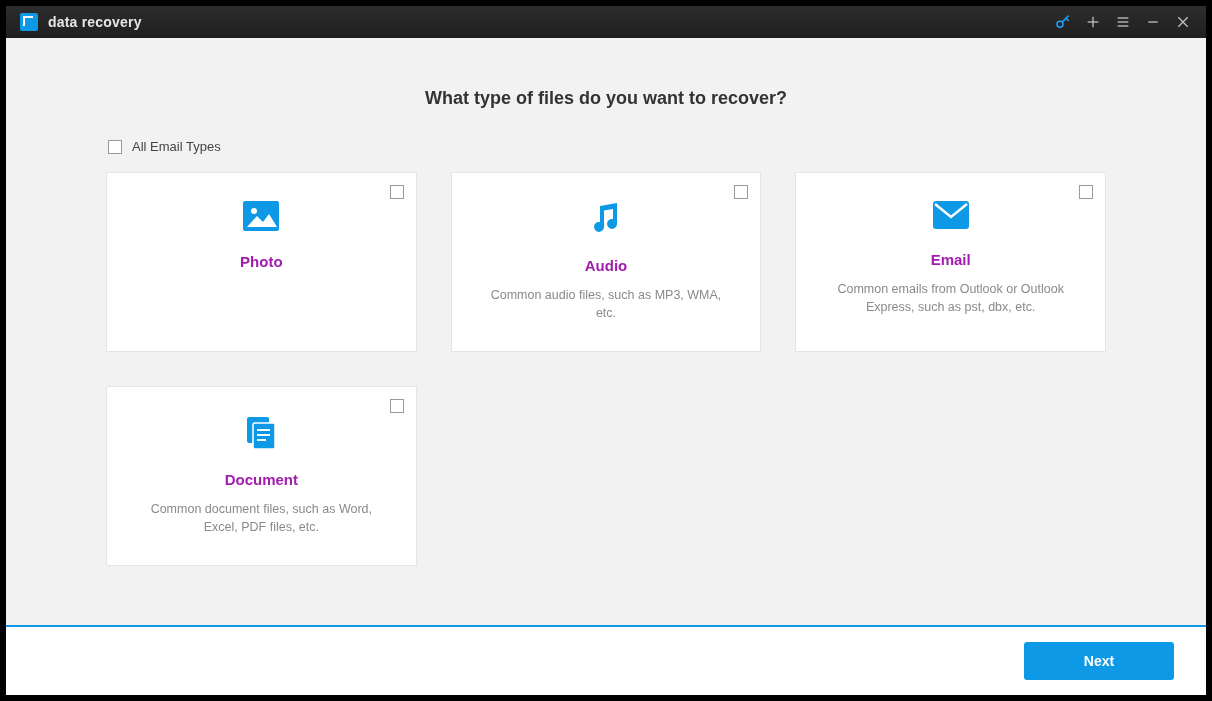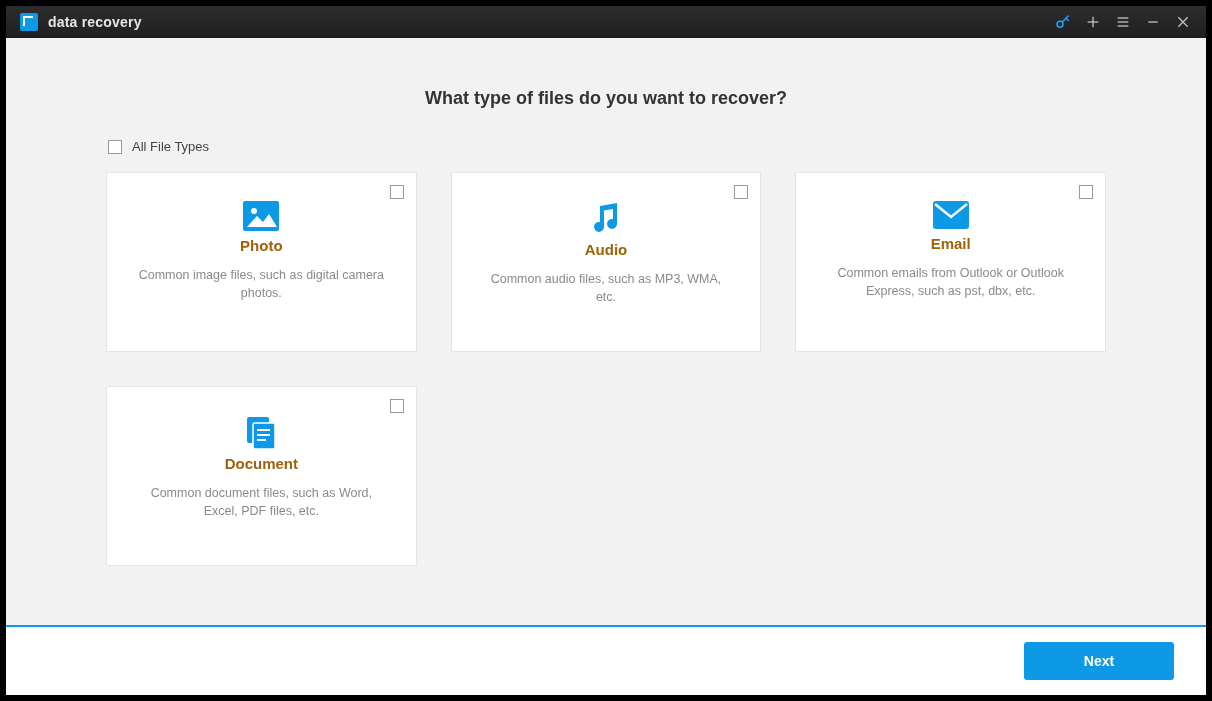--- a/index.html
+++ b/index.html
@@ -80,21 +80,21 @@
     border:1px solid #e5e5e5;
     height: 180px;
     position:relative;
     display:flex; flex-direction:column; align-items:center;
     padding: 24px 30px 0 30px;
     text-align:center;
     cursor:pointer;
   }
   .card .chk { position:absolute; top:12px; right:12px; }
   .card-icon { margin-top: 4px; color:#0d99e6; }
-  .card-title { margin-top: 2px; font-size:15px; font-weight:700; color:#a16207; }
+  .card-title { margin-top: 18px; font-size:15px; font-weight:700; color:#a21caf; }
   .card-desc { margin-top:12px; font-size:12.5px; color:#8a8a8a; line-height:1.45; }
 
   
   .footer {
     height: 70px;
     border-top: 2px solid #0d99e6;
     background:#fff;
     display:flex; align-items:center; justify-content:flex-end;
     padding: 8px 32px;
   }
@@ -148,36 +148,35 @@
             <line x1="19" y1="5" x2="5" y2="19"></line>
           </svg>
       </div>
     </div>
 
     <div class="content">
       <div class="heading">What type of files do you want to recover?</div>
 
       <div class="allrow">
         <div class="chk"></div>
-        <span>All File Types</span>
+        <span>All Email Types</span>
       </div>
 
       <div class="cards">
 
         <div class="card">
           <div class="chk"></div>
           <div class="card-icon">
             <svg width="36" height="30" viewBox="0 0 36 30">
                 <rect x="0" y="0" width="36" height="30" rx="2" fill="#0d99e6"></rect>
                 <circle cx="11" cy="10" r="3" fill="#fff"></circle>
                 <path d="M4 26 L14 15 L20 21 L26 13 L34 26 Z" fill="#fff"></path>
               </svg>
           </div>
           <div class="card-title">Photo</div>
-          <div class="card-desc">Common image files, such as digital camera photos.</div>
         </div>
 
         <div class="card">
           <div class="chk"></div>
           <div class="card-icon">
             <svg width="34" height="34" viewBox="0 0 34 34" fill="#0d99e6">
                 <path d="M11 5 L28 2 L28 23 A5 5 0 1 1 24 18 L24 8 L15 9.5 L15 26 A5 5 0 1 1 11 21 Z"></path>
               </svg>
           </div>
           <div class="card-title">Audio</div>

